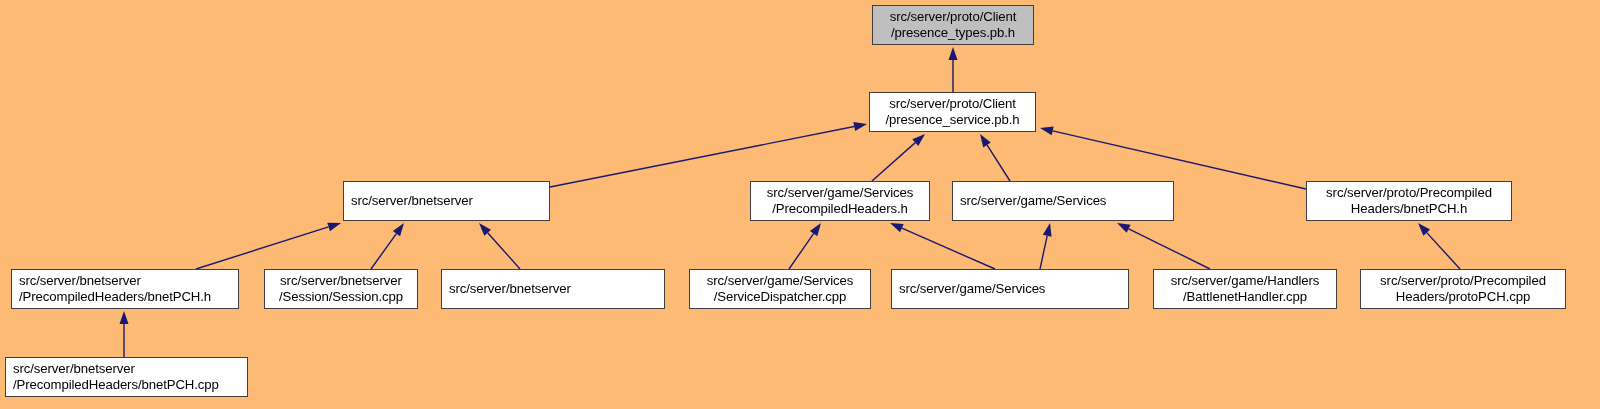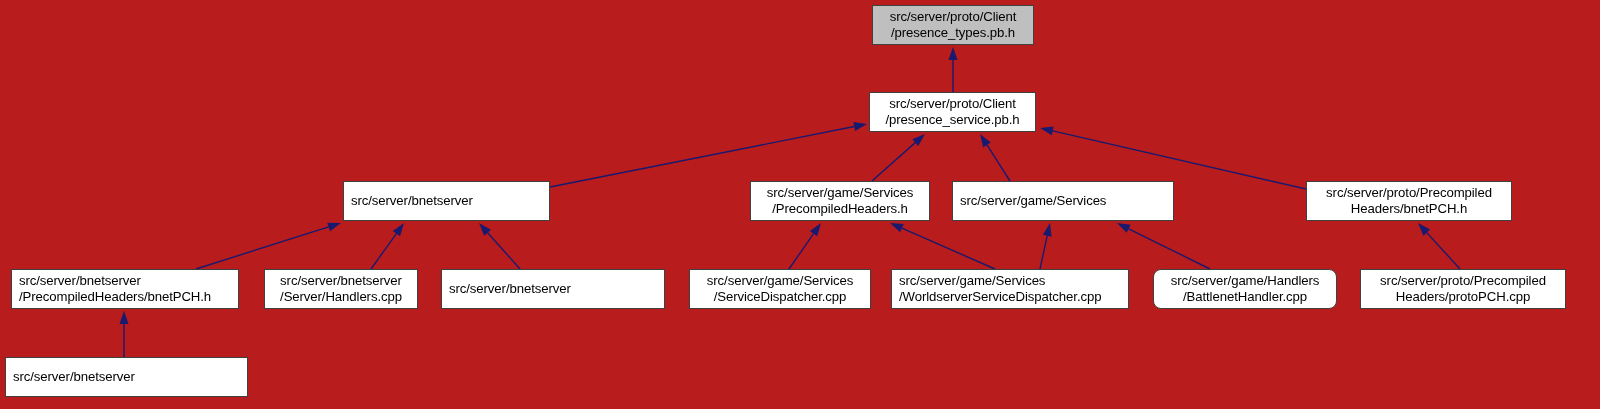--- a/index.html
+++ b/index.html
@@ -8,21 +8,21 @@
     background: #ffffff;
   }
   body {
     font-family: "Liberation Sans", sans-serif;
   }
   #graph-root {
     position: relative;
     width: 1600px;
     height: 409px;
     overflow: hidden;
-    background: #b91c1c;
+    background: #fdba74;
   }
   #graph-svg {
     position: absolute;
     left: 0;
     top: 0;
     width: 1600px;
     height: 409px;
   }
   .node-box {
     position: absolute;
@@ -146,39 +146,39 @@
       <div class="node-box" style="left: 1306px; top: 181px; width: 206px; height: 40px;">
         <span class="node-line">src/server/proto/Precompiled</span>
         <span class="node-line">Headers/bnetPCH.h</span>
       </div>
       <div class="node-box left-align" style="left: 11px; top: 269px; width: 228px; height: 40px;">
         <span class="node-line">src/server/bnetserver</span>
         <span class="node-line">/PrecompiledHeaders/bnetPCH.h</span>
       </div>
       <div class="node-box" style="left: 264px; top: 269px; width: 154px; height: 40px;">
         <span class="node-line">src/server/bnetserver</span>
-        <span class="node-line">/Server/Handlers.cpp</span>
+        <span class="node-line">/Session/Session.cpp</span>
       </div>
       <div class="node-box left-align" style="left: 441px; top: 269px; width: 224px; height: 40px;">
         <span class="node-line">src/server/bnetserver</span>
       </div>
       <div class="node-box" style="left: 689px; top: 269px; width: 182px; height: 40px;">
         <span class="node-line">src/server/game/Services</span>
         <span class="node-line">/ServiceDispatcher.cpp</span>
       </div>
       <div class="node-box left-align" style="left: 891px; top: 269px; width: 238px; height: 40px;">
         <span class="node-line">src/server/game/Services</span>
-        <span class="node-line">/WorldserverServiceDispatcher.cpp</span>
       </div>
-      <div class="node-box" style="left: 1153px; top: 269px; width: 184px; height: 40px; border-radius: 8px;">
+      <div class="node-box" style="left: 1153px; top: 269px; width: 184px; height: 40px;">
         <span class="node-line">src/server/game/Handlers</span>
         <span class="node-line">/BattlenetHandler.cpp</span>
       </div>
       <div class="node-box" style="left: 1360px; top: 269px; width: 206px; height: 40px;">
         <span class="node-line">src/server/proto/Precompiled</span>
         <span class="node-line">Headers/protoPCH.cpp</span>
       </div>
       <div class="node-box left-align" style="left: 5px; top: 357px; width: 243px; height: 40px;">
         <span class="node-line">src/server/bnetserver</span>
+        <span class="node-line">/PrecompiledHeaders/bnetPCH.cpp</span>
       </div>
     </div>
 
 </div>
 
 </body></html>

